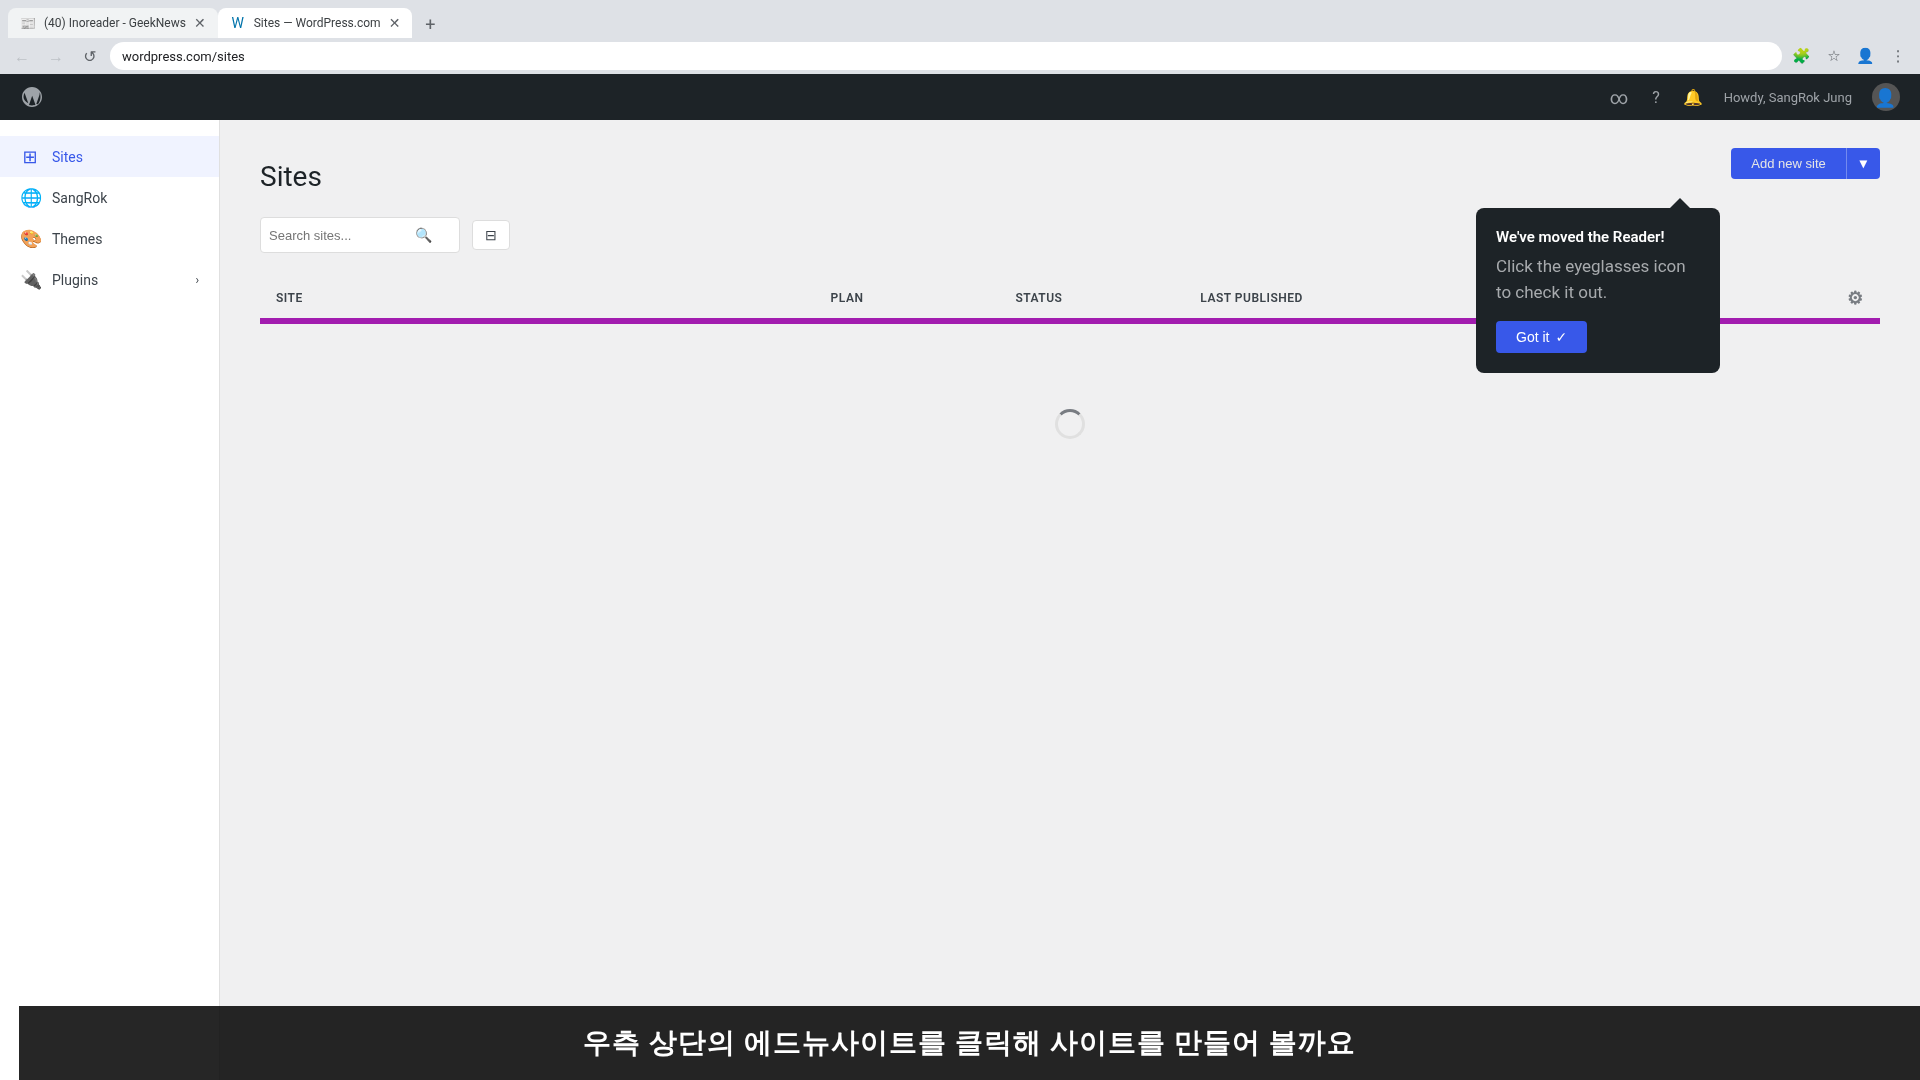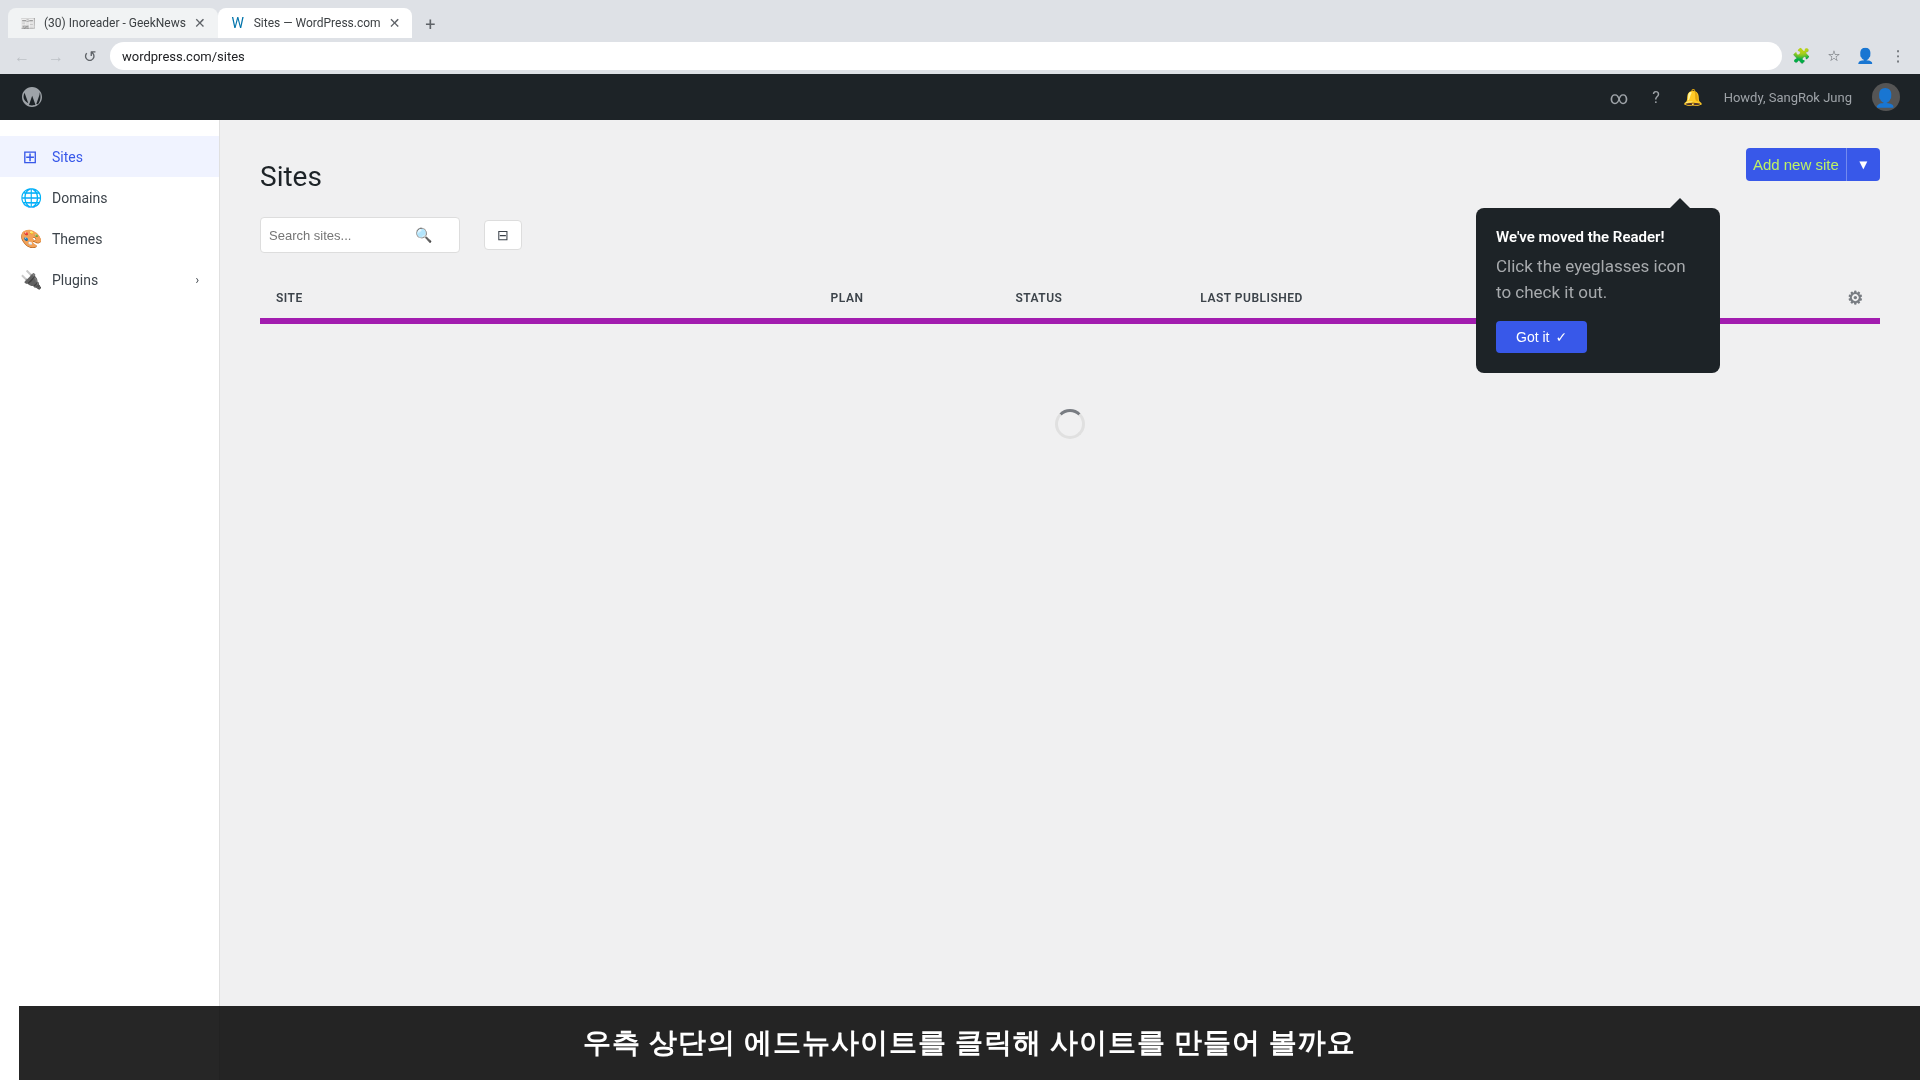--- a/index.html
+++ b/index.html
@@ -39,29 +39,29 @@
     .sidebar-item.active { color: #3858e9; background: #f0f3ff; }
     .sidebar-item-icon { font-size: 18px; width: 20px; text-align: center; }
     .sidebar-item-label { font-size: 14px; }
     .sidebar-item-arrow { margin-left: auto; font-size: 12px; }
 
     
     .main-content { flex: 1; background: #f0f0f1; padding: 40px; overflow-y: auto; position: relative; }
     .page-title { font-size: 28px; font-weight: 400; color: #1d2327; margin-bottom: 24px; }
 
     
-    .sites-toolbar { display: flex; align-items: center; gap: 24px; margin-bottom: 24px; }
+    .sites-toolbar { display: flex; align-items: center; gap: 12px; margin-bottom: 24px; }
     .search-box { display: flex; align-items: center; background: #fff; border: 1px solid #ddd; border-radius: 4px; padding: 0 8px; height: 36px; gap: 6px; min-width: 200px; }
     .search-box input { border: none; outline: none; font-size: 13px; color: #3c434a; background: transparent; width: 140px; }
     .search-icon { color: #787c82; font-size: 14px; }
     .filter-btn { padding: 6px 12px; background: #fff; border: 1px solid #ddd; border-radius: 4px; font-size: 14px; cursor: pointer; color: #3c434a; display: flex; align-items: center; gap: 4px; }
 
     
     .create-site-area { position: absolute; top: 28px; right: 40px; display: flex; gap: 0; }
-    .create-site-btn { background: #3858e9; color: #bef264; border: none; padding: 8px 7px; border-radius: 4px 0 0 4px; font-size: 15px; cursor: pointer; }
+    .create-site-btn { background: #3858e9; color: #e5e5e5; border: none; padding: 8px 20px; border-radius: 4px 0 0 4px; font-size: 13px; cursor: pointer; }
     .create-site-dropdown { background: #3858e9; color: #fff; border: none; padding: 8px 10px; border-radius: 0 4px 4px 0; cursor: pointer; border-left: 1px solid rgba(255,255,255,0.3); }
 
     
     .loading-spinner { display: flex; justify-content: center; align-items: center; height: 200px; }
     .spinner { width: 30px; height: 30px; border: 3px solid #e0e0e0; border-top-color: #787c82; border-radius: 50%; animation: spin 0.8s linear infinite; }
     @keyframes spin { to { transform: rotate(360deg); } }
 
     
     .tooltip-popup { position: absolute; top: 88px; right: 200px; background: #1d2327; color: #fff; border-radius: 8px; padding: 20px; width: 244px; z-index: 200; }
     .tooltip-arrow { position: absolute; top: -10px; right: 30px; width: 0; height: 0; border-left: 10px solid transparent; border-right: 10px solid transparent; border-bottom: 10px solid #1d2327; }
@@ -72,21 +72,21 @@
     
     .subtitle-bar { position: absolute; bottom: 0; left: 0; right: 0; background: rgba(0,0,0,0.85); color: #fff; text-align: center; padding: 18px; font-size: 28px; font-weight: 600; letter-spacing: 1px; margin-left: 19px; }
   </style>
 </head>
 <body>
 
 <div class="browser-chrome">
   <div class="tab-bar">
     <div class="tab">
       <span class="tab-favicon">📰</span>
-      <span class="tab-title">(30) Inoreader - GeekNews</span>
+      <span class="tab-title">(40) Inoreader - GeekNews</span>
       <span class="tab-close">✕</span>
     </div>
     <div class="tab active">
       <span class="tab-favicon" style="color:#0073aa; font-size:14px;">W</span>
       <span class="tab-title">Sites — WordPress.com</span>
       <span class="tab-close">✕</span>
     </div>
     <div class="tab-new">+</div>
   </div>
   <div class="address-bar-row">
@@ -125,21 +125,21 @@
 
 <div class="app-layout">
 
   <div class="sidebar">
     <div class="sidebar-item active">
       <span class="sidebar-item-icon">⊞</span>
       <span class="sidebar-item-label">Sites</span>
     </div>
     <div class="sidebar-item">
       <span class="sidebar-item-icon">🌐</span>
-      <span class="sidebar-item-label">Domains</span>
+      <span class="sidebar-item-label">SangRok</span>
     </div>
     <div class="sidebar-item">
       <span class="sidebar-item-icon">🎨</span>
       <span class="sidebar-item-label">Themes</span>
     </div>
     <div class="sidebar-item">
       <span class="sidebar-item-icon">🔌</span>
       <span class="sidebar-item-label">Plugins</span>
       <span class="sidebar-item-arrow">›</span>
     </div>

